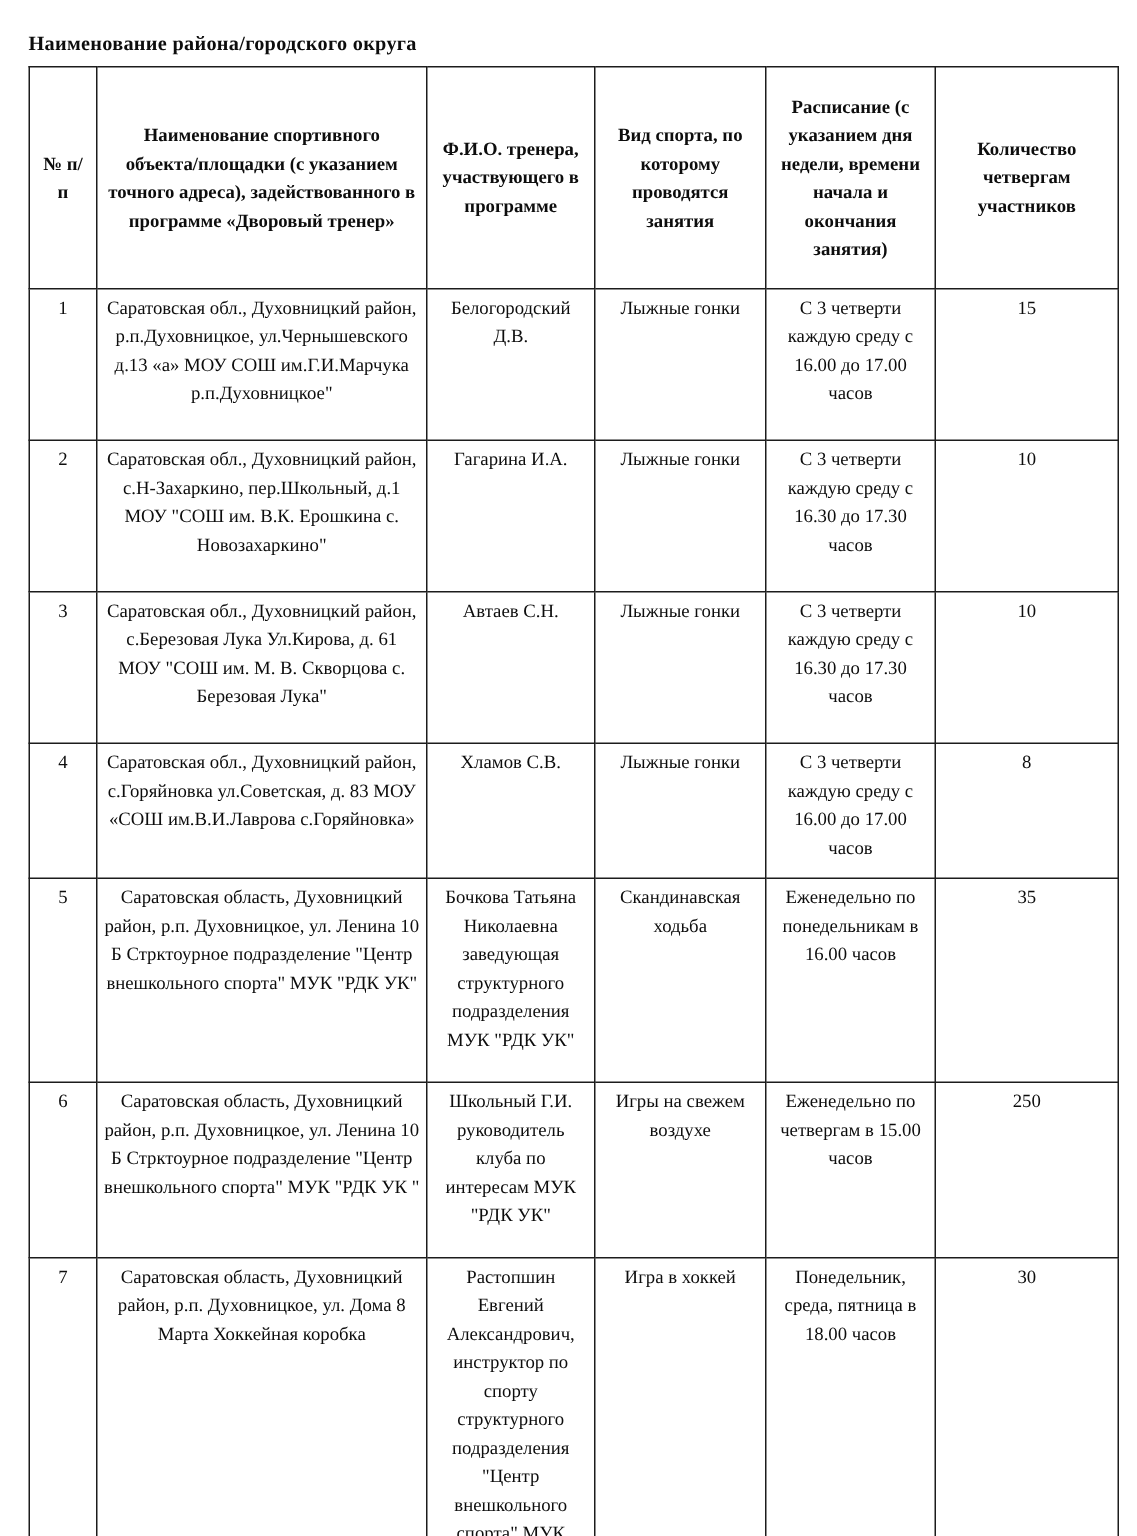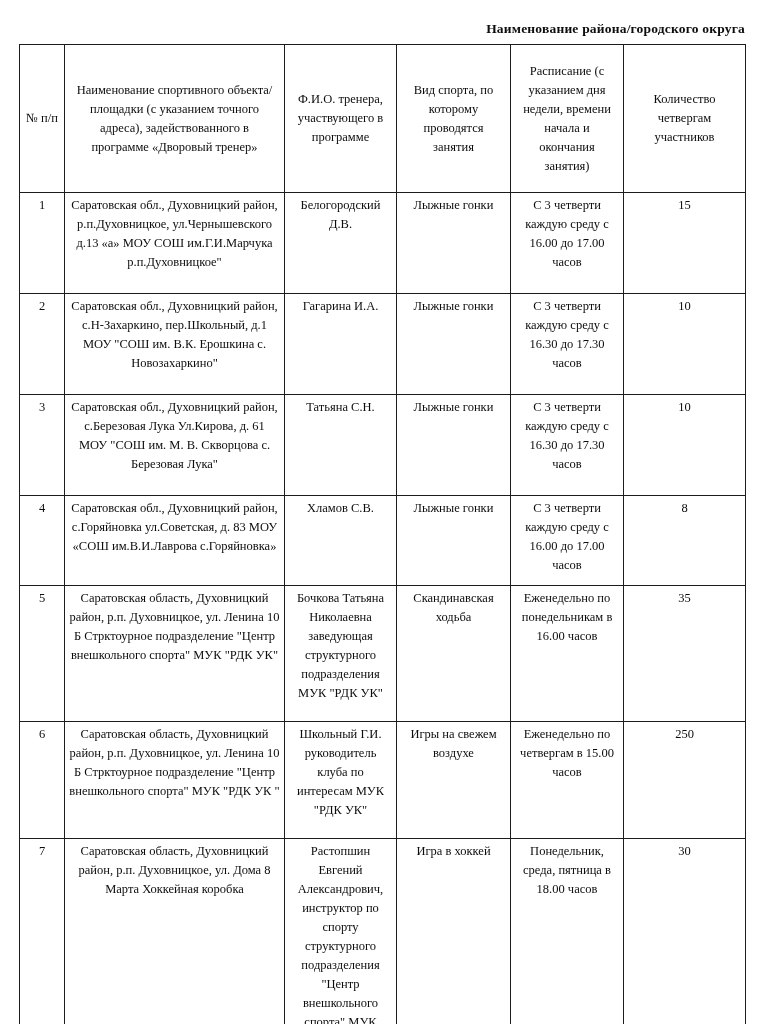--- a/index.html
+++ b/index.html
@@ -12,21 +12,21 @@
     font-family: "Liberation Serif", "DejaVu Serif", serif;
     color: #0d0d0d;
   }
   .page {
     position: absolute;
     left: 19px;
     top: 20px;
     width: 726px;
   }
   .doc-title {
-    text-align: right;
+    text-align: left;
     font-weight: bold;
     font-size: 13.5px;
     line-height: 18px;
     margin: 0 0 6px 0;
     letter-spacing: 0.2px;
   }
   table.main-table {
     border-collapse: collapse;
     table-layout: fixed;
     width: 726px;
@@ -43,21 +43,21 @@
     border: 1.5px solid #1c1c1c;
     text-align: center;
     vertical-align: top;
     padding: 3px 4px;
     font-size: 12.5px;
     line-height: 19px;
     word-wrap: break-word;
     overflow: hidden;
   }
   table.main-table th {
-    font-weight: normal;
+    font-weight: bold;
     vertical-align: middle;
     height: 139px;
     padding: 4px 6px;
   }
   td.v-mid { vertical-align: middle; }
   tr.r1 td { height: 94px; }
   tr.r2 td { height: 94px; }
   tr.r3 td { height: 94px; }
   tr.r4 td { height: 83px; }
   tr.r5 td { height: 129px; }
@@ -102,21 +102,21 @@
         <td>2</td>
         <td>Саратовская обл., Духовницкий район, с.Н-Захаркино, пер.Школьный, д.1 МОУ "СОШ им. В.К. Ерошкина с. Новозахаркино"</td>
         <td>Гагарина И.А.</td>
         <td>Лыжные гонки</td>
         <td>С 3 четверти каждую среду  с 16.30 до 17.30 часов</td>
         <td>10</td>
       </tr>
       <tr class="r3">
         <td>3</td>
         <td>Саратовская обл., Духовницкий район, с.Березовая Лука Ул.Кирова, д. 61 МОУ "СОШ им. М. В. Скворцова с. Березовая Лука"</td>
-        <td>Татьяна С.Н.</td>
+        <td>Автаев С.Н.</td>
         <td>Лыжные гонки</td>
         <td>С 3 четверти каждую среду  с 16.30 до 17.30 часов</td>
         <td>10</td>
       </tr>
       <tr class="r4">
         <td>4</td>
         <td>Саратовская обл., Духовницкий район, с.Горяйновка ул.Советская, д. 83  МОУ «СОШ им.В.И.Лаврова с.Горяйновка»</td>
         <td>Хламов С.В.</td>
         <td>Лыжные гонки</td>
         <td>С 3 четверти каждую среду  с 16.00 до 17.00 часов</td>

